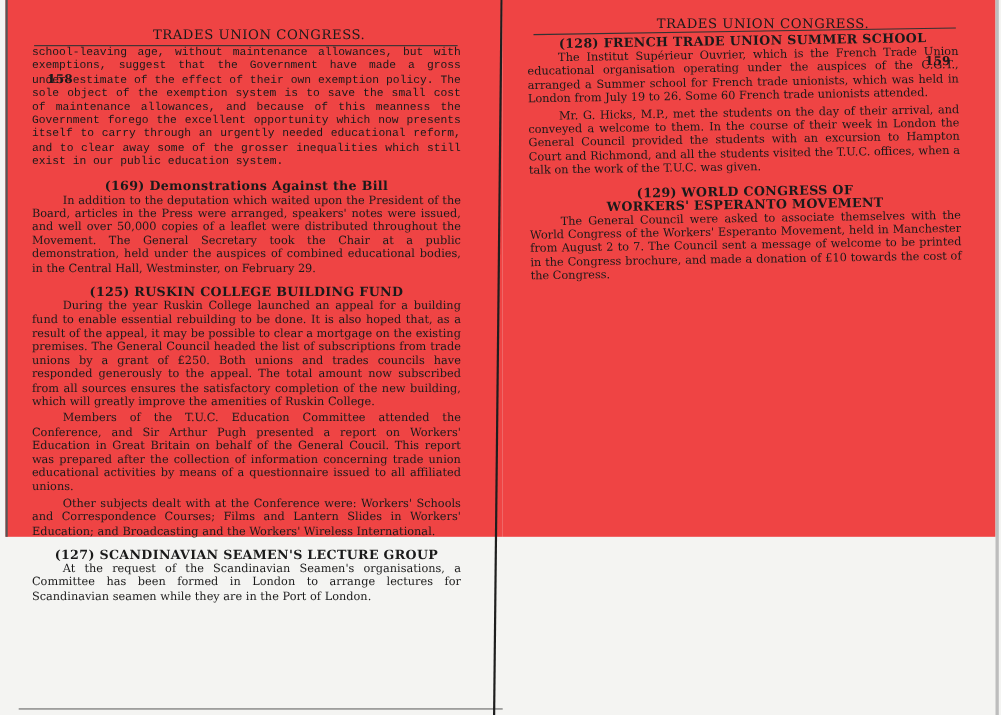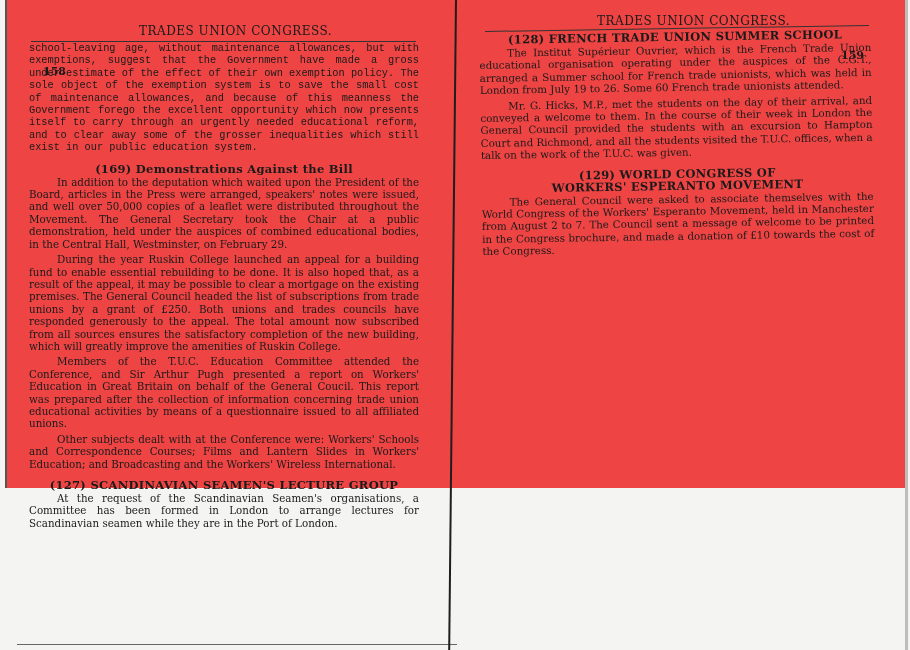--- a/index.html
+++ b/index.html
@@ -32,20 +32,21 @@
   <div class="pnum" style="left:36px;top:26px;">158</div>
   <div class="running-head" style="left:132px;top:24px;">TRADES UNION CONGRESS.</div>
   <div class="rule" style="left:24px;top:41px;width:385px;"></div>
 
   <div class="content">
     <p class="noindent">school-leaving age, without maintenance allowances, but with exemptions, suggest that the Government have made a gross under-estimate of the effect of their own exemption policy. The sole object of the exemption system is to save the small cost of maintenance allowances, and because of this meanness the Government forego the excellent opportunity which now presents itself to carry through an urgently needed educational reform, and to clear away some of the grosser inequalities which still exist in our public education system.</p>
 
     <h3>(169) Demonstrations Against the Bill</h3>
     <p>In addition to the deputation which waited upon the President of the Board, articles in the Press were arranged, speakers' notes were issued, and well over 50,000 copies of a leaflet were distributed throughout the Movement. The General Secretary took the Chair at a public demonstration, held under the auspices of combined educational bodies, in the Central Hall, Westminster, on February 29.</p>
 
+    <h3>(125) RUSKIN COLLEGE BUILDING FUND</h3>
     <p>During the year Ruskin College launched an appeal for a building fund to enable essential rebuilding to be done. It is also hoped that, as a result of the appeal, it may be possible to clear a mortgage on the existing premises. The General Council headed the list of subscriptions from trade unions by a grant of £250. Both unions and trades councils have responded generously to the appeal. The total amount now subscribed from all sources ensures the satisfactory completion of the new building, which will greatly improve the amenities of Ruskin College.</p>
 
     <p>Members of the T.U.C. Education Committee attended the Conference, and Sir Arthur Pugh presented a report on Workers' Education in Great Britain on behalf of the General Coucil. This report was prepared after the collection of information concerning trade union educational activities by means of a questionnaire issued to all affiliated unions.</p>
     <p>Other subjects dealt with at the Conference were: Workers' Schools and Correspondence Courses; Films and Lantern Slides in Workers' Education; and Broadcasting and the Workers' Wireless International.</p>
 
     <h3>(127) SCANDINAVIAN SEAMEN'S LECTURE GROUP</h3>
     <p>At the request of the Scandinavian Seamen's organisations, a Committee has been formed in London to arrange lectures for Scandinavian seamen while they are in the Port of London.</p>
 
   </div>
   <div class="bottom-curl"></div>

